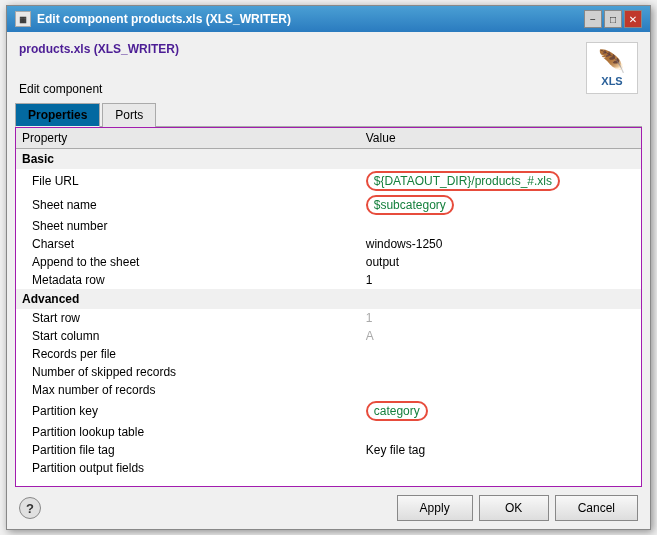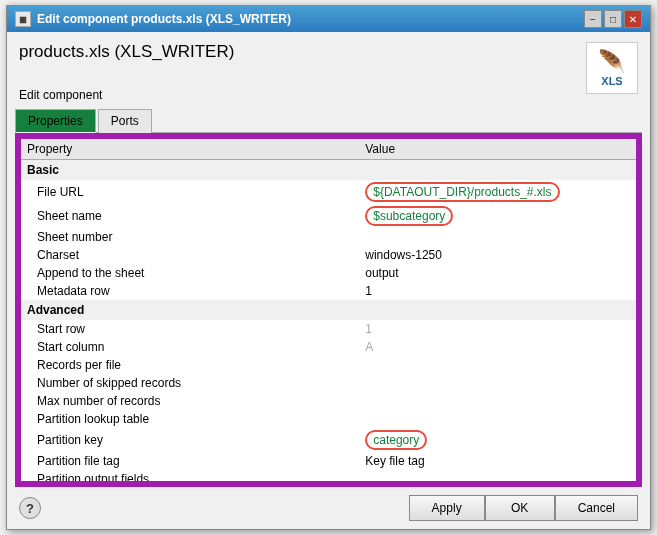--- a/index.html
+++ b/index.html
@@ -68,23 +68,23 @@
     }
     .title-btn.close { background: #c0392b; color: white; }
     .header-area {
       padding: 10px 12px 6px 12px;
       display: flex;
       justify-content: space-between;
       align-items: flex-start;
       flex-shrink: 0;
     }
     .header-text h2 {
-      font-size: 17px;
-      font-weight: normal;
-      color: #000000;
+      font-size: 12px;
+      font-weight: bold;
+      color: #4c1d95;
     }
     .header-text p {
       font-size: 12px;
       color: #000;
       margin-top: 26px;
     }
     .header-logo {
       width: 52px;
       height: 52px;
       background: white;
@@ -122,31 +122,31 @@
       border: 1px solid #aaa;
       border-bottom: none;
       background: #e8e8e8;
       cursor: pointer;
       font-size: 12px;
       margin-right: 2px;
       position: relative;
       top: 1px;
     }
     .tab.active {
-      background: #15803d;
+      background: #0369a1;
       border-bottom: 1px solid #f0f0f0;
-      font-weight: normal;
+      font-weight: bold;
     }
     .content-area {
       flex: 1;
       padding: 0 8px;
       overflow: hidden;
     }
     .table-container {
-      border: 6px solid #a21caf;
+      border: 1px solid #a21caf;
       height: 100%;
       overflow-y: auto;
       background: white;
     }
     table {
       width: 100%;
       border-collapse: collapse;
     }
     .col-header {
       background: #e8e8e8;
@@ -203,20 +203,21 @@
       display: flex;
       align-items: center;
       justify-content: center;
       font-size: 13px;
       font-weight: bold;
       cursor: pointer;
       color: #333;
     }
     .footer-right {
       display: flex;
+      gap: 6px;
     }
     .btn {
       padding: 5px 22px;
       font-size: 12px;
       border: 1px solid #888;
       background: linear-gradient(to bottom, #f8f8f8, #ddd);
       cursor: pointer;
       min-width: 70px;
       text-align: center;
     }
@@ -311,26 +312,26 @@
       </tr>
             <tr>
         <td class="property-name">Number of skipped records</td>
         <td><span></span></td>
       </tr>
             <tr>
         <td class="property-name">Max number of records</td>
         <td><span></span></td>
       </tr>
             <tr>
-        <td class="property-name">Partition lookup table</td>
-        <td><span></span></td>
-      </tr>
-            <tr>
         <td class="property-name">Partition key</td>
         <td><span class="highlighted-value">category</span></td>
+      </tr>
+            <tr>
+        <td class="property-name">Partition lookup table</td>
+        <td><span></span></td>
       </tr>
             <tr>
         <td class="property-name">Partition file tag</td>
         <td><span>Key file tag</span></td>
       </tr>
             <tr>
         <td class="property-name">Partition output fields</td>
         <td><span></span></td>
       </tr>
           </tbody>

